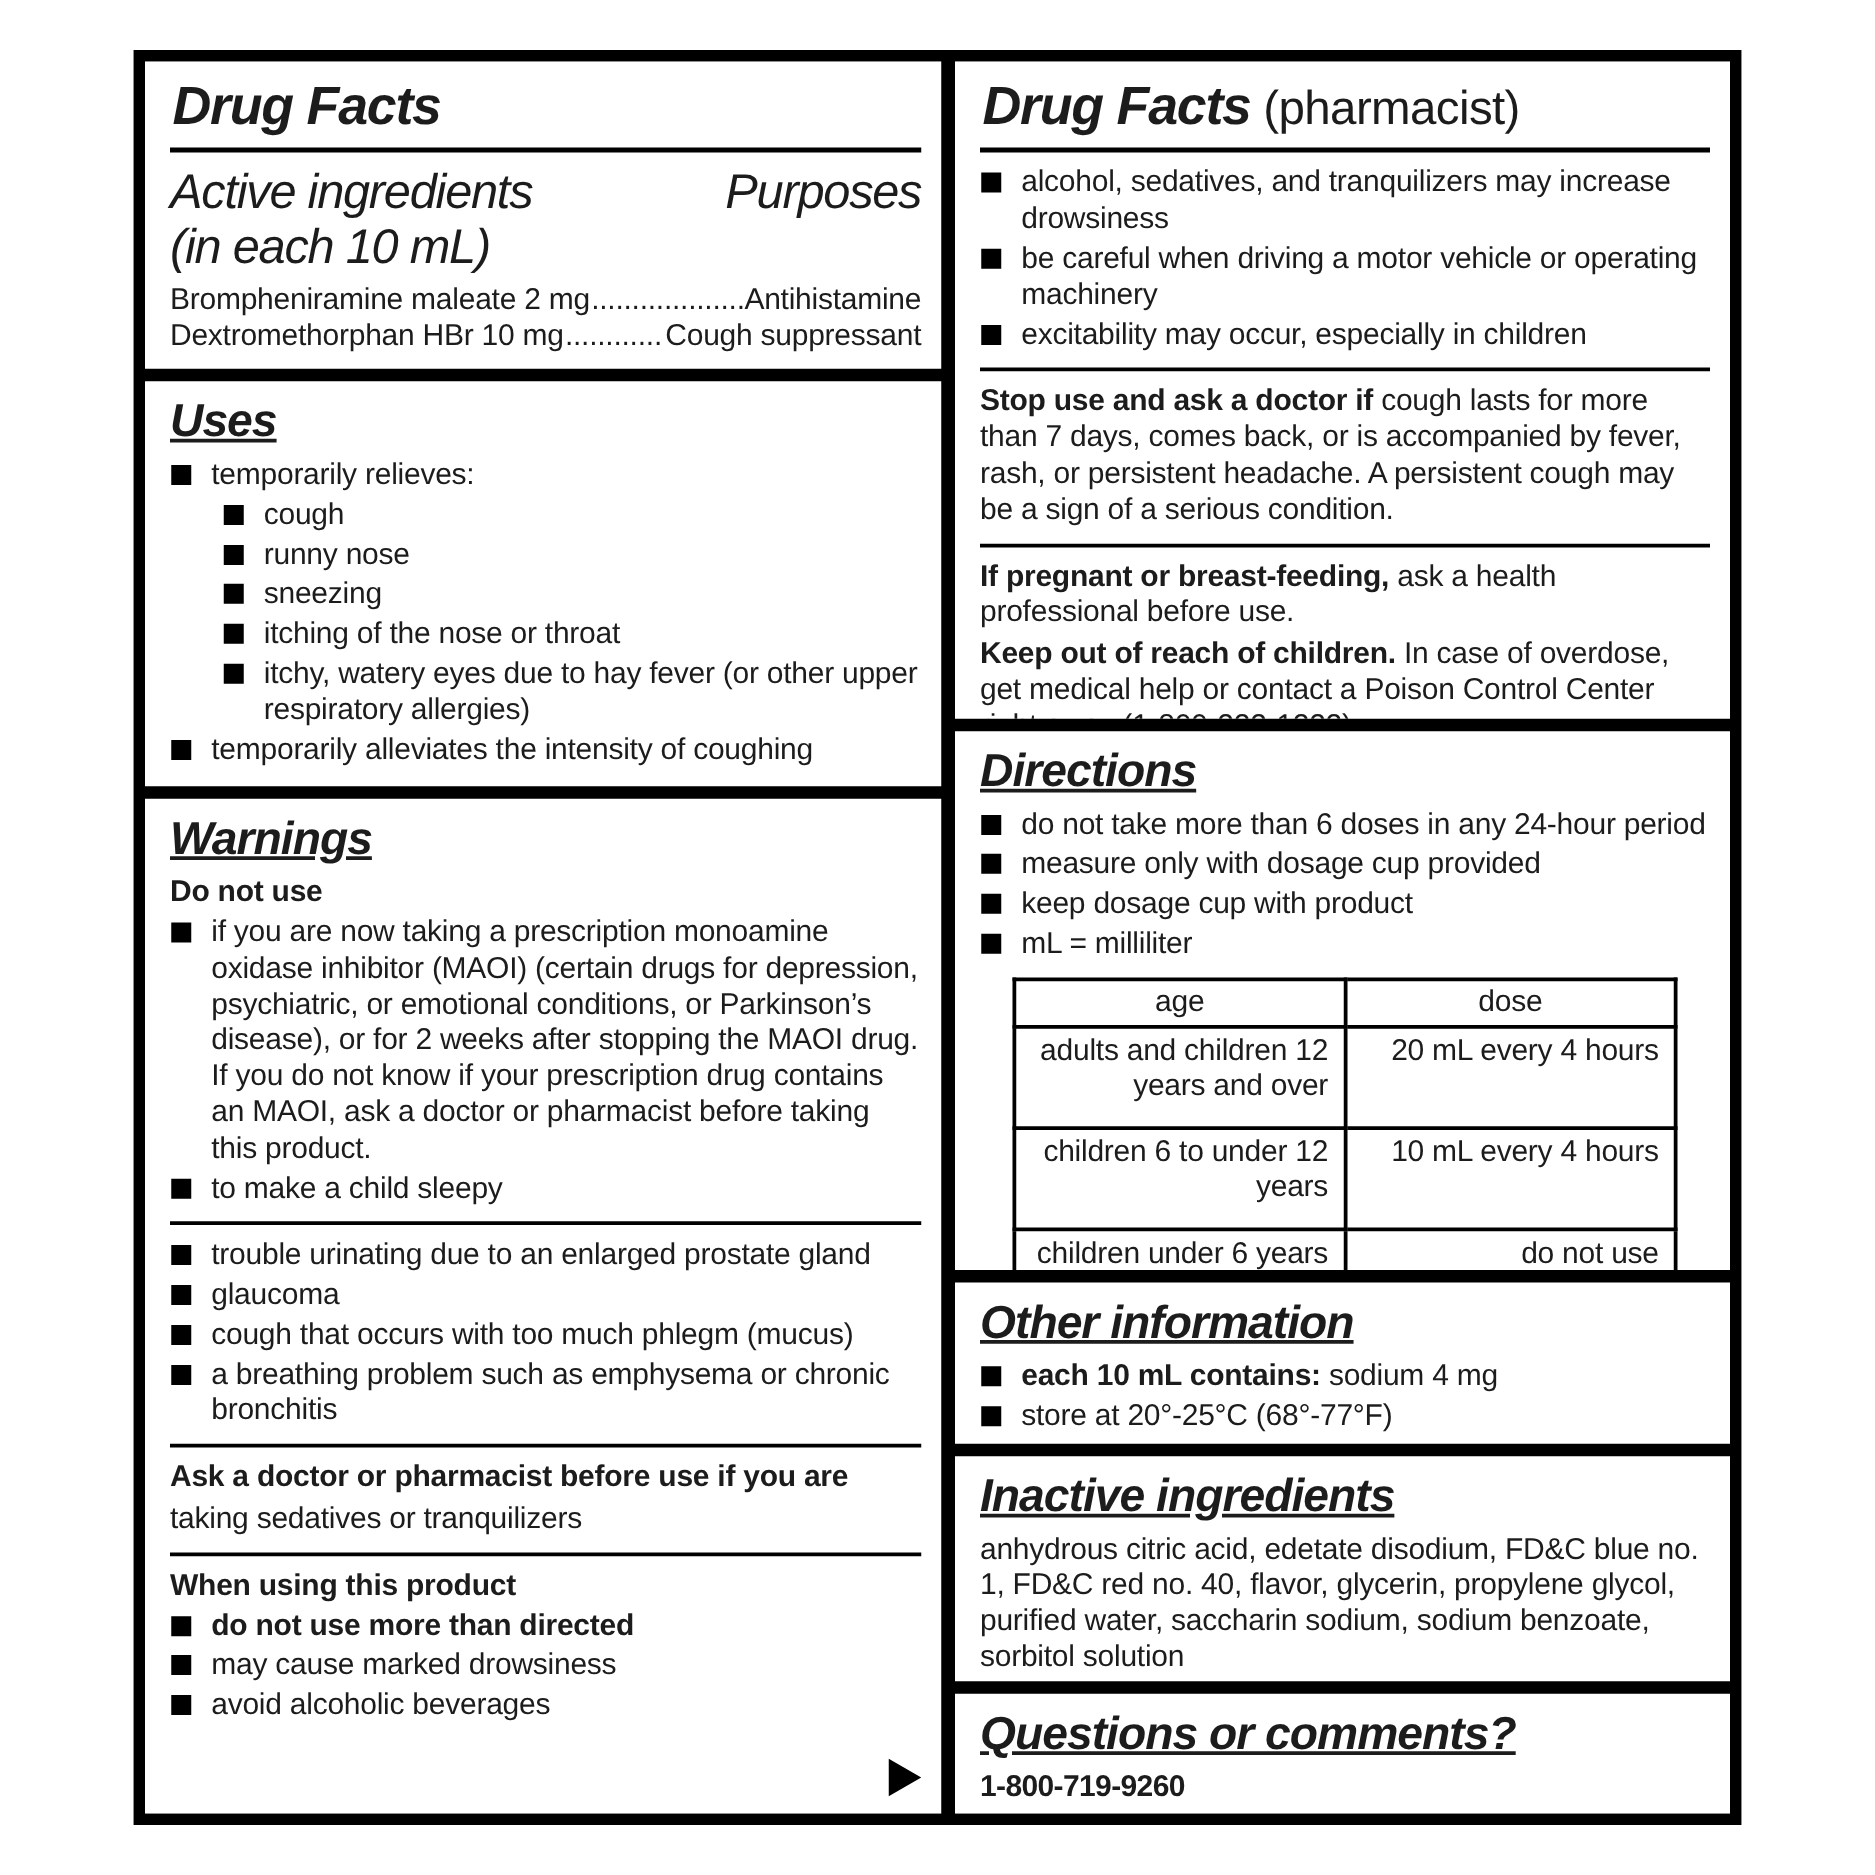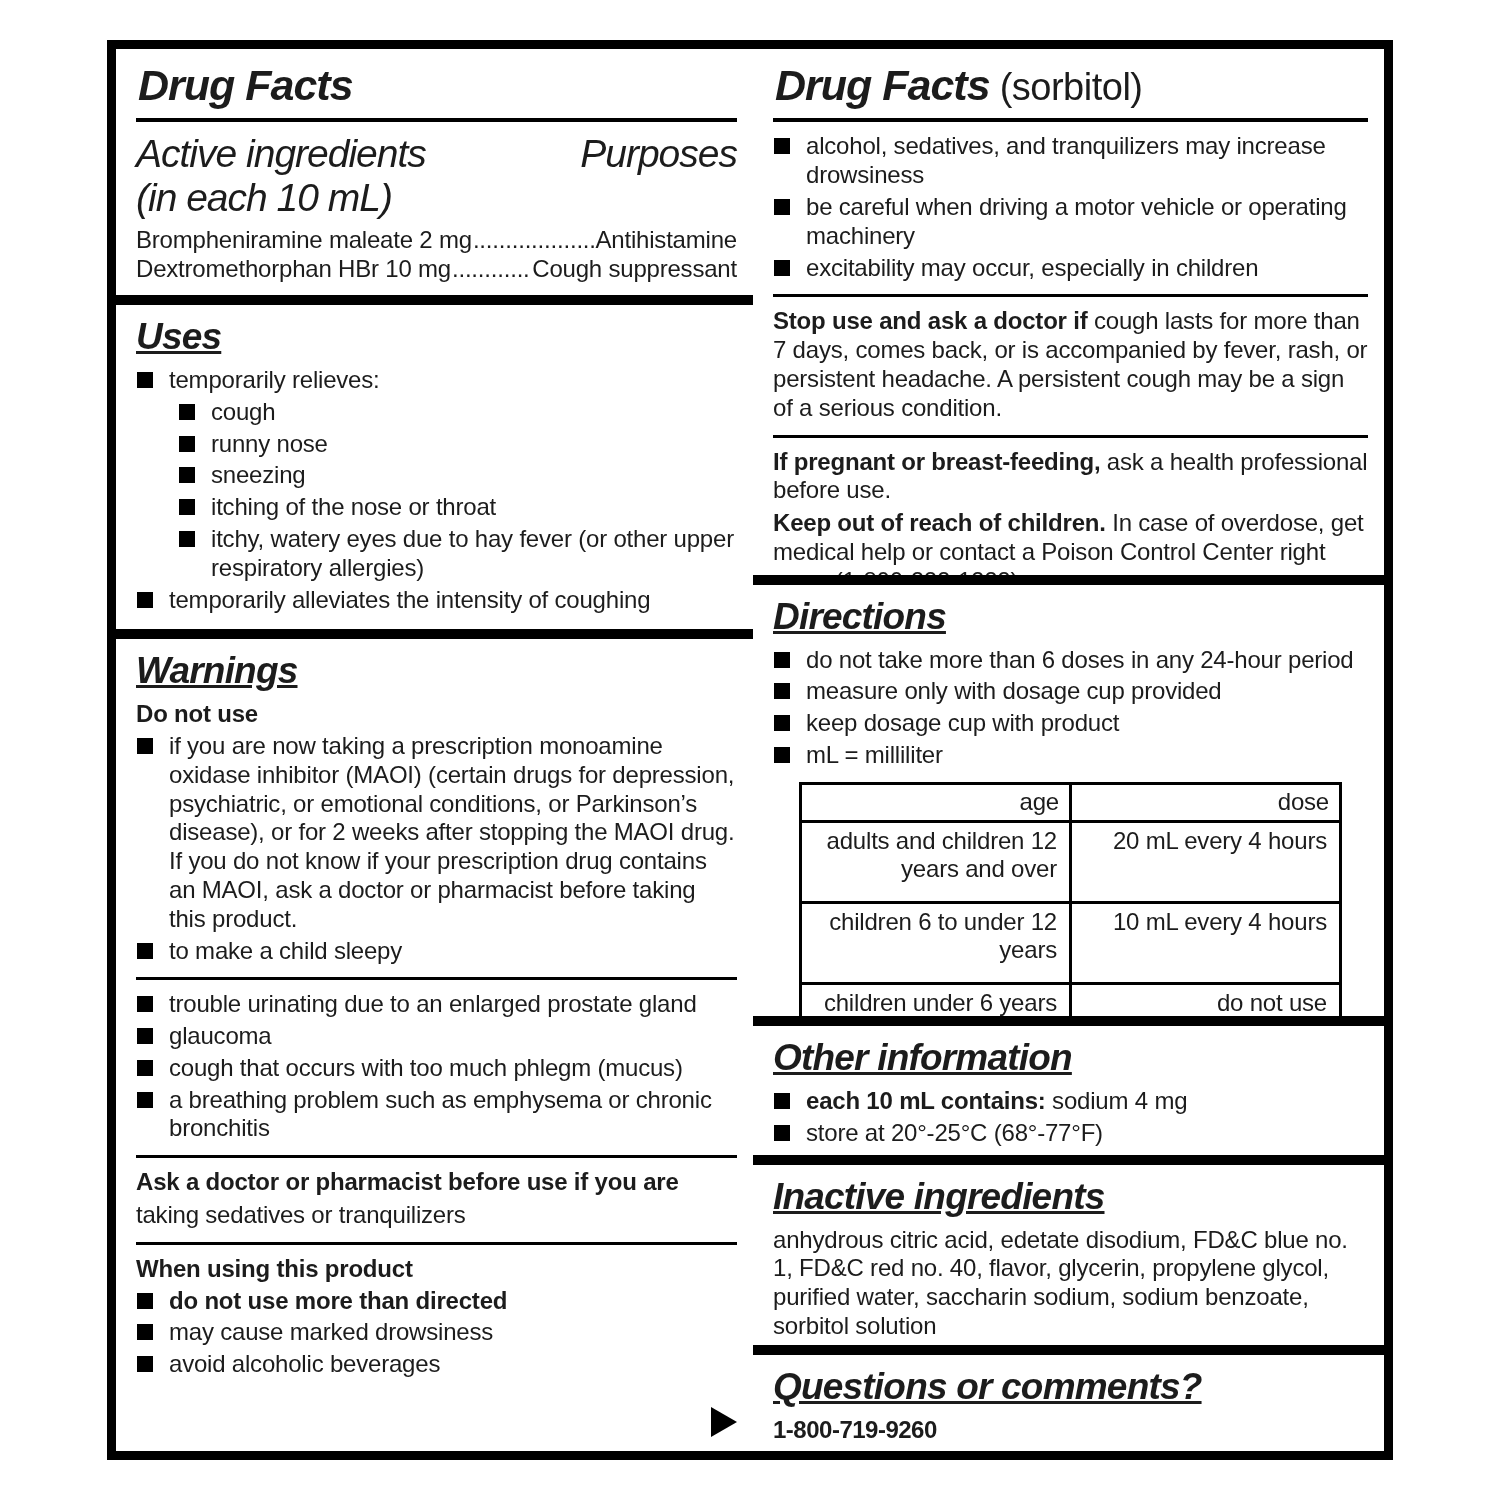--- a/index.html
+++ b/index.html
@@ -6,21 +6,21 @@
   body{
     width:1500px;height:1500px;position:relative;
     font-family:"Liberation Sans", sans-serif;
     color:#1c1c1c;
     font-size:24px;line-height:1.2;letter-spacing:-0.2px;
     -webkit-font-smoothing:antialiased;
   }
   .panel{
     position:absolute;left:107px;top:40px;width:1286px;height:1420px;
     box-sizing:border-box;background:#000;border:9px solid #000;
-    display:flex;overflow:hidden;
+    display:flex;gap:11px;overflow:hidden;
   }
   .col{display:flex;flex-direction:column;gap:10px;min-width:0;}
   .col-left{flex:0 0 637px;}
   .col-right{flex:1 1 auto;}
   .box{background:#fff;box-sizing:border-box;padding:8px 16px 12px 20px;overflow:hidden;}
   .grow{flex:1 1 auto;}
 
   .df-title{font-size:43px;font-weight:bold;font-style:italic;letter-spacing:-1px;line-height:1.15;padding:4px 0 6px 2px;}
   .df-title .cont{font-weight:normal;font-style:normal;font-size:38px;letter-spacing:-0.5px;}
   .rule-title{border-top:4px solid #000;margin:2px 0 10px 0;}
@@ -38,21 +38,21 @@
 
   .bullet{position:relative;padding-left:33px;margin:3px 0;}
   .bullet::before{content:"";position:absolute;left:1px;top:6px;width:16px;height:16px;background:#000;}
   .nested{margin-left:42px;}
   .b{font-weight:bold;}
 
   .para{margin:4px 0;}
 
   .dose-table{border-collapse:collapse;margin:12px 26px 6px 26px;width:calc(100% - 52px);table-layout:fixed;}
   .dose-table th,.dose-table td{border:3px solid #000;padding:4px 12px 8px 12px;vertical-align:top;text-align:right;font-weight:normal;}
-  .dose-table th{padding:3px 10px;}
+  .dose-table th{text-align:center;padding:3px 10px;}
   .dose-table .tall td{height:66px;}
 
   .warn-box{position:relative;}
   .cont-arrow{position:absolute;right:16px;bottom:14px;width:0;height:0;
     border-left:26px solid #000;border-top:15px solid transparent;border-bottom:15px solid transparent;}
 
   .phone{font-weight:bold;letter-spacing:-0.5px;margin-top:2px;}
 </style>
 </head>
 <body>
@@ -116,21 +116,21 @@
       <div class="bullet">may cause marked drowsiness</div>
       <div class="bullet">avoid alcoholic beverages</div>
 
       <div class="cont-arrow"></div>
     </div>
   </div>
 
   <div class="col col-right">
 
     <div class="box">
-      <div class="df-title"><span>Drug Facts</span><span class="cont"> (sorbitol)</span></div>
+      <div class="df-title"><span>Drug Facts</span><span class="cont"> (pharmacist)</span></div>
       <div class="rule-title"></div>
       <div class="bullet">alcohol, sedatives, and tranquilizers may increase drowsiness</div>
       <div class="bullet">be careful when driving a motor vehicle or operating machinery</div>
       <div class="bullet">excitability may occur, especially in children</div>
 
       <div class="divider"></div>
       <div class="para"><span class="b">Stop use and ask a doctor if</span><span> cough lasts for more than 7 days, comes back, or is accompanied by fever, rash, or persistent headache. A persistent cough may be a sign of a serious condition.</span></div>
 
       <div class="divider"></div>
       <div class="para"><span class="b">If pregnant or breast-feeding,</span><span> ask a health professional before use.</span></div>

